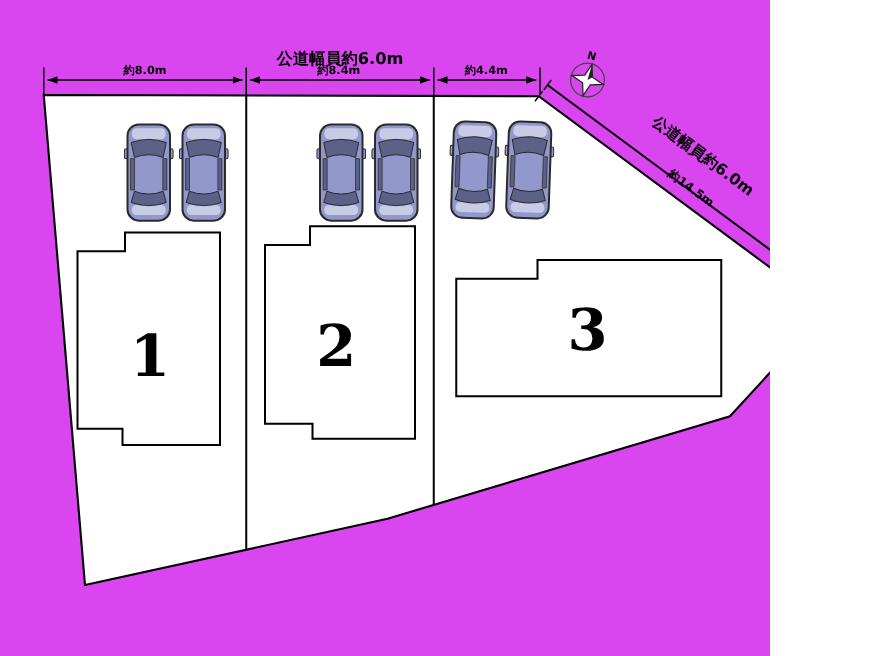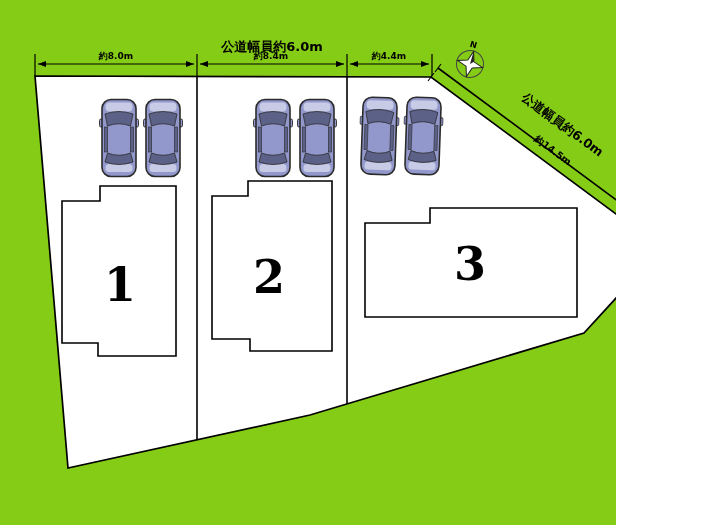--- a/index.html
+++ b/index.html
@@ -1,17 +1,17 @@
 <!DOCTYPE html>
 <html><head>
 <meta charset="utf-8">
 <style>
   html,body{margin:0;padding:0;background:#ffffff;}
   body{font-family:"DejaVu Sans","Liberation Sans",sans-serif;}
-  .canvas{width:616px;height:525px;position:relative;background:#84cc16;overflow:hidden;}
+  .canvas{width:616px;height:525px;position:relative;background:#d946ef;overflow:hidden;}
   svg{display:block;}
   text{fill:#000;}
   .dim-label{font-size:9px;font-weight:bold;}
   .title-label{font-size:13px;font-weight:bold;}
   .road-label{font-size:12.5px;font-weight:bold;}
   .road-len{font-size:9.5px;font-weight:bold;}
   .lot-num{font-size:46px;font-weight:bold;font-family:"DejaVu Serif","Liberation Serif",serif;}
   .north{font-size:8.5px;font-weight:bold;}
 </style>
 </head>

